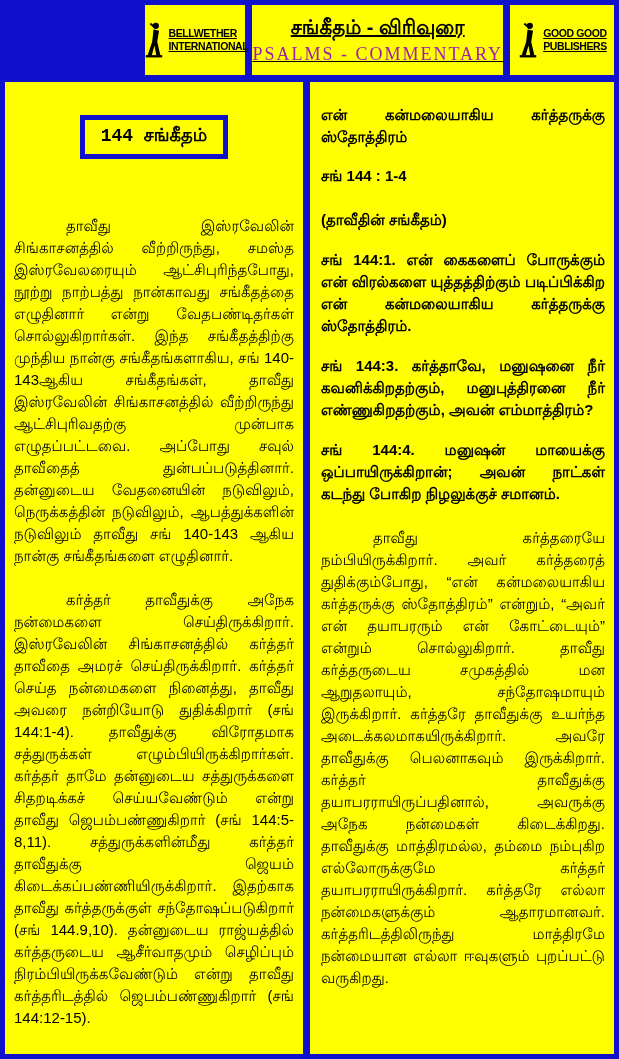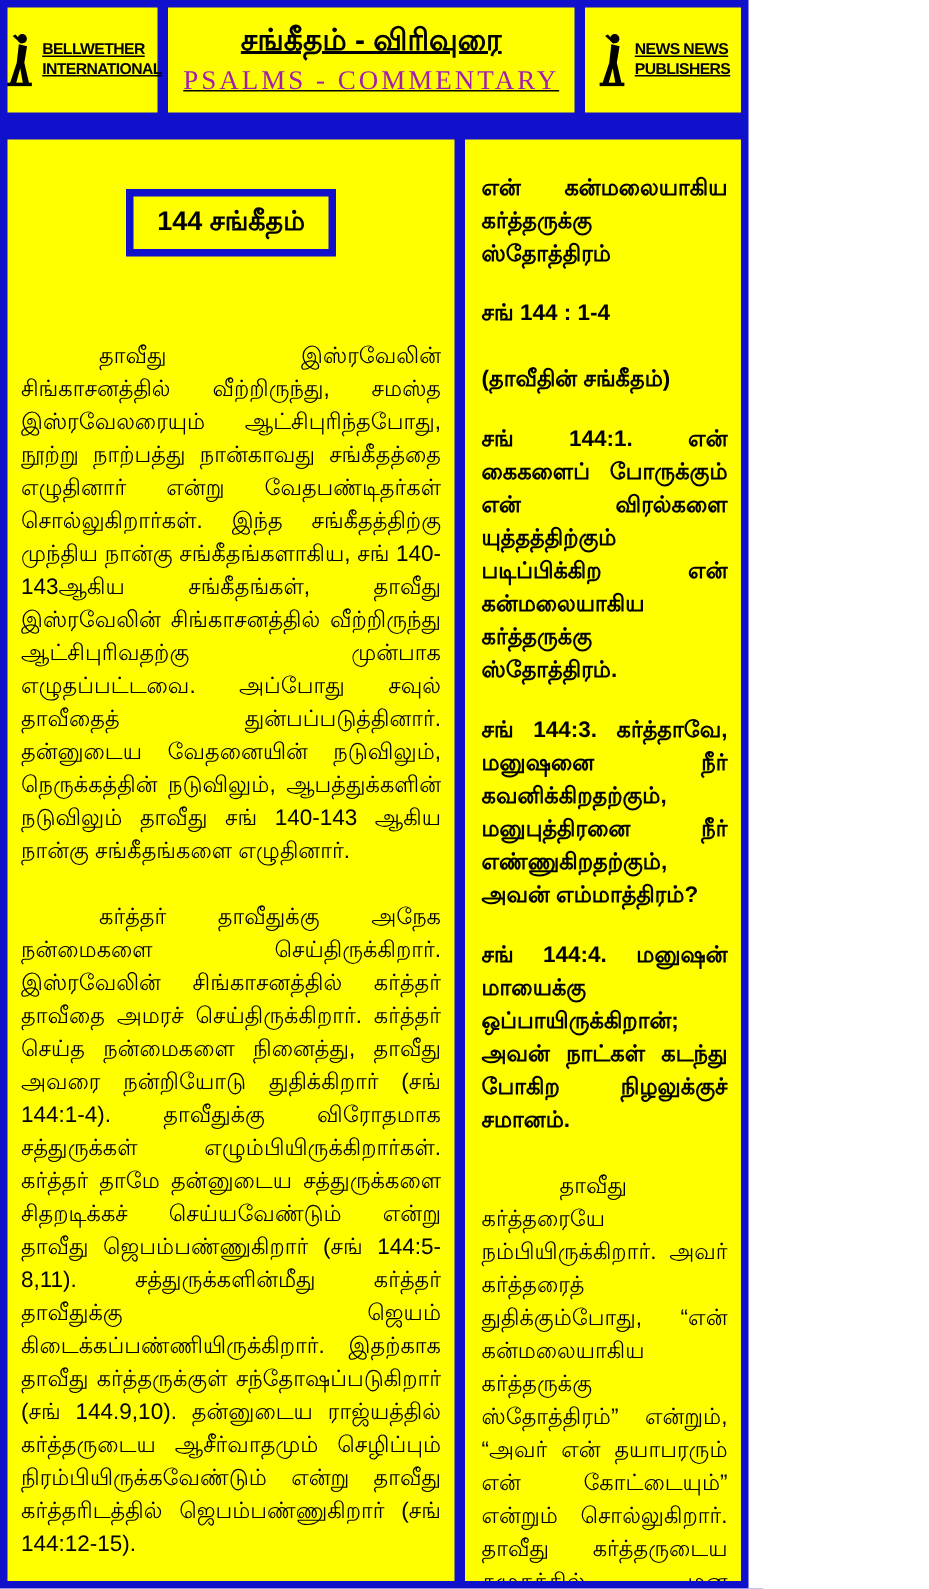--- a/index.html
+++ b/index.html
@@ -1,28 +1,29 @@
 <!DOCTYPE html>
 <html><head>
 <meta charset="utf-8">
 <style>
   * { margin: 0; padding: 0; box-sizing: border-box; }
   html, body { background: #ffffff; }
   body { font-family: "Liberation Sans", "DejaVu Sans", sans-serif; }
 
   .page {
     position: relative;
-    width: 499px;
+    width: 619px;
     height: 1059px;
     background: #1111CC;          
     padding: 5px;
     display: flex;
     flex-direction: column;
-    gap: 18px;
+    gap: 7px;
     overflow: hidden;
+    align-items: flex-end;
   }
 
   
   .header-row {
     display: grid;
     grid-template-columns: 100px 1fr 104px;
     gap: 7px;
     height: 70px;
     flex: 0 0 auto;
   }
@@ -76,21 +77,21 @@
   }
   .col {
     background: #FFFF00;
     color: #000;
     overflow: hidden;
   }
 
   .left-col  { padding: 0 9px; }
   .right-col { padding: 10px 9px 0 11px; }
 
-  .psalm-box-wrap { text-align: center; margin-top: 33px; }
+  .psalm-box-wrap { text-align: center; margin-top: 33px; font-family: Liberation Mono, monospace; }
   .psalm-box {
     display: inline-block;
     border: 5px solid #1111CC;
     padding: 6px 16px;
     font-size: 18px;
     font-weight: bold;
     background: #FFFF00;
     white-space: nowrap;
   }
 
@@ -143,21 +144,21 @@
     <div class="cell logo-box">
       <svg class="logo-figure" viewBox="0 0 24 40" xmlns="http://www.w3.org/2000/svg">
         <g fill="#000000">
           <circle cx="14" cy="4.5" r="3.4"></circle>
           <path d="M13 8 L7 2.5 L9 1.5 L15 7.5 Z"></path>
           <path d="M11.5 8.5 L17.5 10 L15.5 22 L19 37 L14.5 37 L12.5 26 L9.5 37 L5 37 L10 22 Z"></path>
           <rect x="3" y="36.5" width="18" height="2.5"></rect>
         </g>
       </svg>
       <div class="logo-text">
-        <span class="logo-line">NEWS NEWS</span>
+        <span class="logo-line">GOOD GOOD</span>
         <span class="logo-line">PUBLISHERS</span>
       </div>
     </div>
 
   </div>
 
   <div class="body-row">
 
     <div class="col left-col">
       <div class="psalm-box-wrap">

